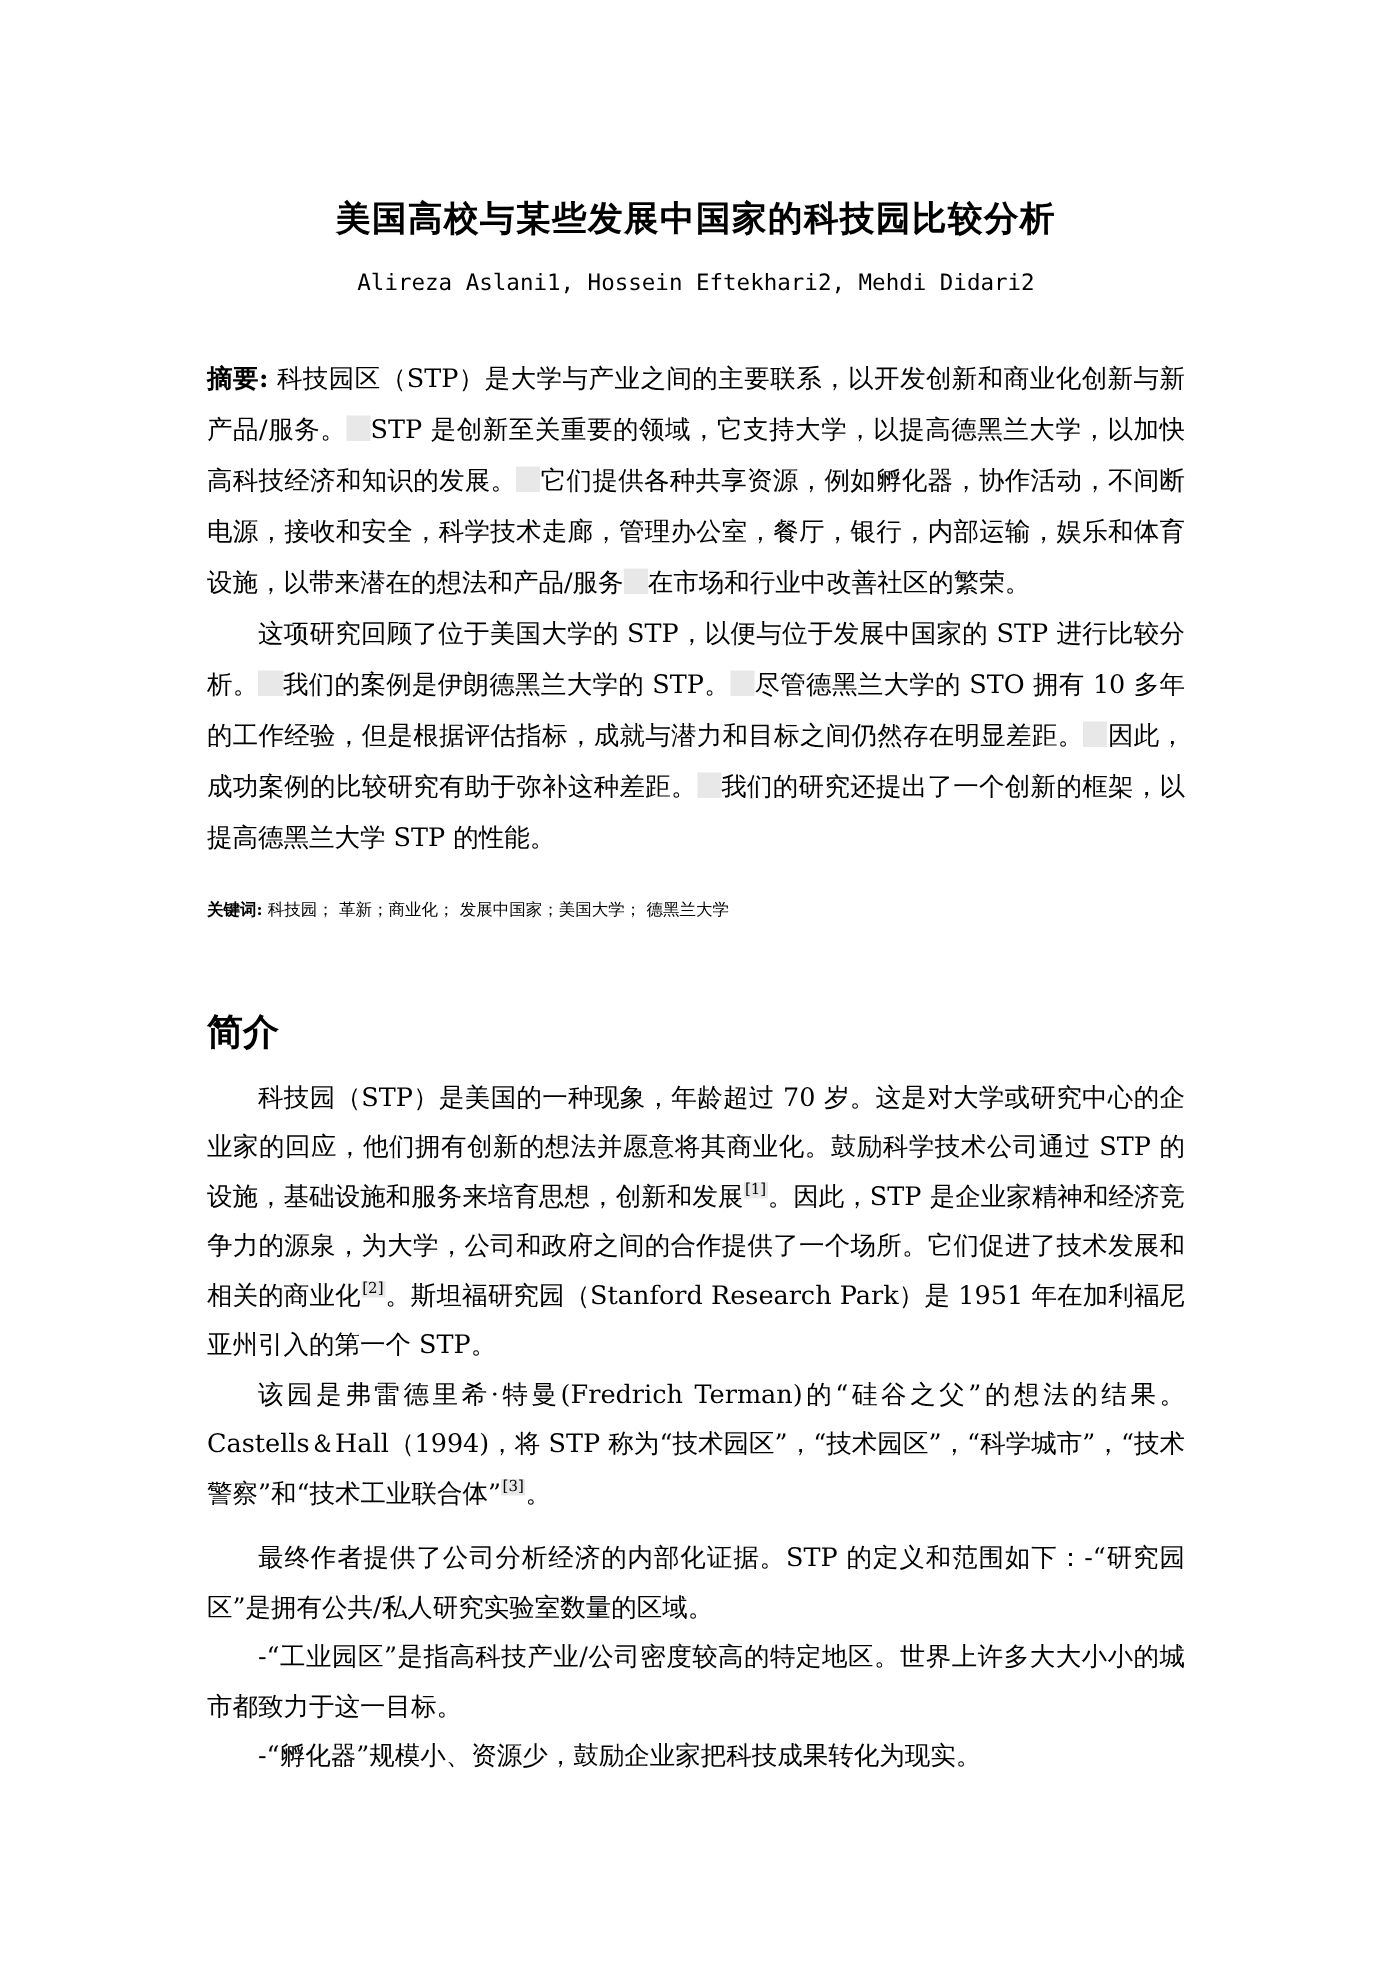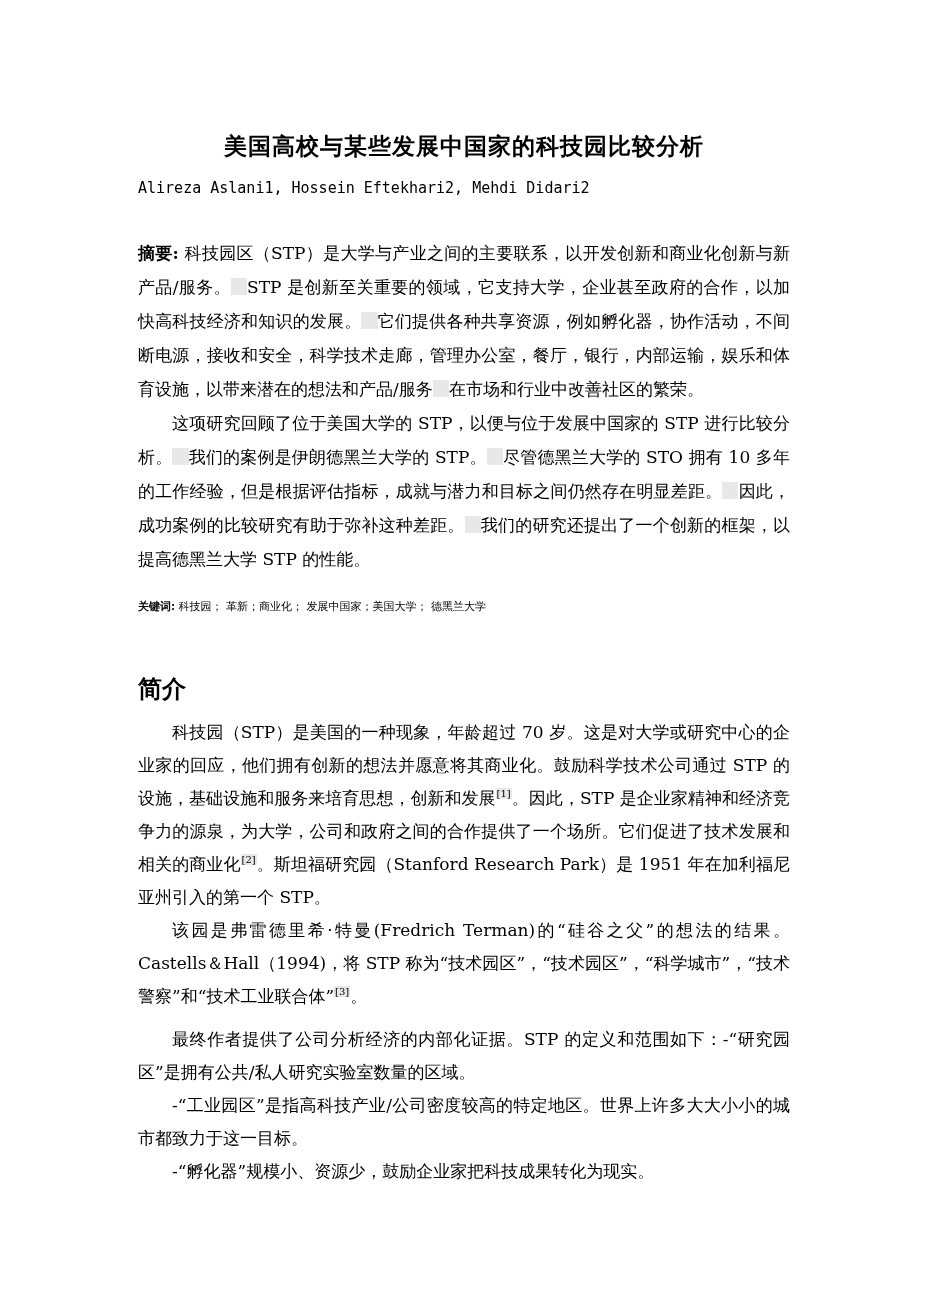--- a/index.html
+++ b/index.html
@@ -19,21 +19,21 @@
     font-weight: bold;
     font-size: 23px;
     line-height: 32px;
     text-align: center;
     letter-spacing: 1px;
   }
   .authors-line {
     font-family: "DejaVu Sans Mono", monospace;
     font-size: 15px;
     line-height: 20px;
-    text-align: left;
+    text-align: center;
     margin-top: 16px;
   }
   .abstract-block { margin-top: 38px; }
   .para {
     font-family: "DejaVu Serif", serif;
     font-size: 17px;
     line-height: 34px;
     text-align: justify;
     margin: 0;
   }
@@ -81,21 +81,21 @@
 </head>
 <body>
 
 <div class="page">
 
   <div class="doc-title">美国高校与某些发展中国家的科技园比较分析</div>
 
   <div class="authors-line">Alireza Aslani1, Hossein Eftekhari2, Mehdi Didari2</div>
 
   <div class="abstract-block">
-    <p class="para"><span class="bold-label">摘要:</span><span> 科技园区（STP）是大学与产业之间的主要联系，以开发创新和商业化创新与新产品/服务。</span><span class="hl"></span><span>STP 是创新至关重要的领域，它支持大学，企业甚至政府的合作，以加快高科技经济和知识的发展。</span><span class="hl"></span><span>它们提供各种共享资源，例如孵化器，协作活动，不间断电源，接收和安全，科学技术走廊，管理办公室，餐厅，银行，内部运输，娱乐和体育设施，以带来潜在的想法和产品/服务</span><span class="hl"></span><span>在市场和行业中改善社区的繁荣。</span></p>
+    <p class="para"><span class="bold-label">摘要:</span><span> 科技园区（STP）是大学与产业之间的主要联系，以开发创新和商业化创新与新产品/服务。</span><span class="hl"></span><span>STP 是创新至关重要的领域，它支持大学，以提高德黑兰大学，以加快高科技经济和知识的发展。</span><span class="hl"></span><span>它们提供各种共享资源，例如孵化器，协作活动，不间断电源，接收和安全，科学技术走廊，管理办公室，餐厅，银行，内部运输，娱乐和体育设施，以带来潜在的想法和产品/服务</span><span class="hl"></span><span>在市场和行业中改善社区的繁荣。</span></p>
     <p class="para indent"><span>这项研究回顾了位于美国大学的 STP，以便与位于发展中国家的 STP 进行比较分析。</span><span class="hl"></span><span>我们的案例是伊朗德黑兰大学的 STP。</span><span class="hl"></span><span>尽管德黑兰大学的 STO 拥有 10 多年的工作经验，但是根据评估指标，成就与潜力和目标之间仍然存在明显差距。</span><span class="hl"></span><span>因此，成功案例的比较研究有助于弥补这种差距。</span><span class="hl"></span><span>我们的研究还提出了一个创新的框架，以提高德黑兰大学 STP 的性能。</span></p>
   </div>
 
   <div class="keywords-line"><span class="bold-label">关键词:</span><span> 科技园；  革新；商业化；  发展中国家；美国大学；  德黑兰大学</span></div>
 
   <h2 class="sec-heading h-intro">简介</h2>
 
   <p class="body-para first-after-heading"><span>科技园（STP）是美国的一种现象，年龄超过 70 岁。这是对大学或研究中心的企业家的回应，他们拥有创新的想法并愿意将其商业化。鼓励科学技术公司通过 STP 的设施，基础设施和服务来培育思想，创新和发展</span><sup class="ref">[1]</sup><span>。因此，STP 是企业家精神和经济竞争力的源泉，为大学，公司和政府之间的合作提供了一个场所。它们促进了技术发展和相关的商业化</span><sup class="ref">[2]</sup><span>。斯坦福研究园（Stanford Research Park）是 1951 年在加利福尼亚州引入的第一个 STP。</span></p>
 
   <p class="body-para"><span>该园是弗雷德里希·特曼(Fredrich Terman)的“硅谷之父”的想法的结果。Castells＆Hall（1994)，将 STP 称为“技术园区”，“技术园区”，“科学城市”，“技术警察”和“技术工业联合体”</span><sup class="ref">[3]</sup><span>。</span></p>

